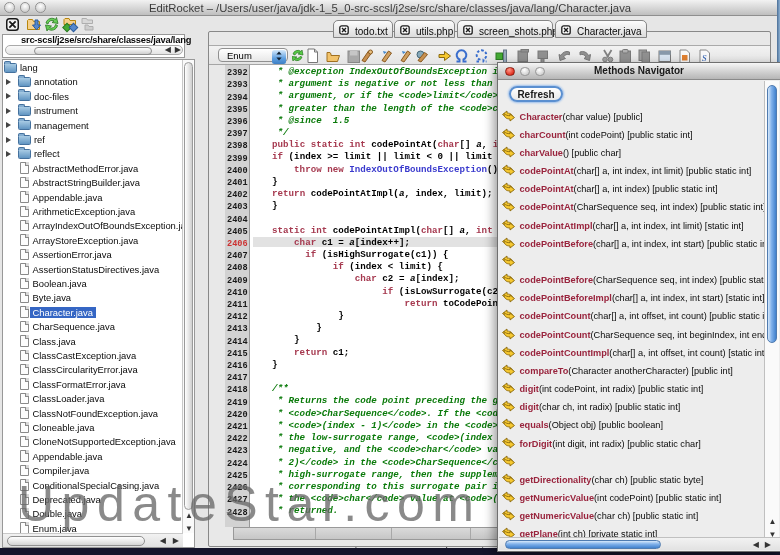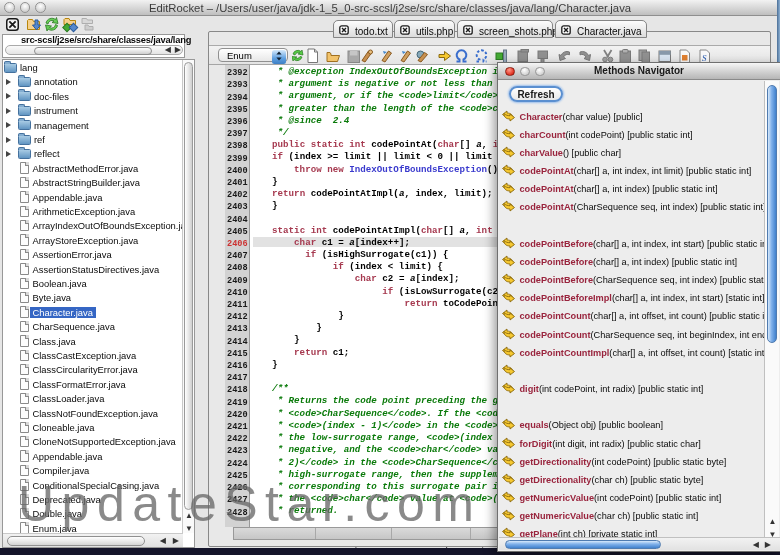--- a/index.html
+++ b/index.html
@@ -389,21 +389,21 @@
 2423
 2424
 2425
 2426
 2427
 2428</pre>
     <pre class="code"><span class="c">     * @exception IndexOutOfBoundsException if the inde</span>
 <span class="c">     * argument is negative or not less than the length</span>
 <span class="c">     * argument, or if the &lt;code&gt;limit&lt;/code&gt; argument i</span>
 <span class="c">     * greater than the length of the &lt;code&gt;char&lt;/code&gt;</span>
-<span class="c">     * @since  2.4</span>
+<span class="c">     * @since  1.5</span>
 <span class="c">     */</span>
     <span class="k">public</span> <span class="k">static</span> <span class="k">int</span> codePointAt(<span class="k">char</span>[] <span class="i">a</span>, <span class="k">int</span> <span class="i">index</span>,
     <span class="k">if</span> (index &gt;= limit || limit &lt; 0 || limit &gt; <span class="i">a</span>.length)
         <span class="k">throw</span> <span class="k">new</span> <span class="cls">IndexOutOfBoundsException</span>();
     }
     <span class="k">return</span> codePointAtImpl(<span class="i">a</span>, index, limit);
     }
 
     <span class="k">static</span> <span class="k">int</span> codePointAtImpl(<span class="k">char</span>[] <span class="i">a</span>, <span class="k">int</span> index,
         <span class="k">char</span> c1 = <span class="i">a</span>[index++];
@@ -492,28 +492,32 @@
         <path d="M12.5 7.5 L8 11 L8 9 C4 9 2 7 2 3.5 C3.8 5.2 5.5 5.7 8 5.7 L8 4 Z" fill="#f6c830" stroke="#8a6a10" stroke-width="0.9"></path>
       </svg><span class="mtxt"><b>codePointAt</b>(char[] a, int index, int limit) [public static int]</span></div>
 <div class="mrow" style="top:119.2px"><svg class="micon" width="13" height="12" viewBox="0 0 13 12">
         <path d="M0.5 4.5 L5 1 L5 3 C9 3 11 5 11 8.5 C9.2 6.8 7.5 6.3 5 6.3 L5 8 Z" fill="#f6c830" stroke="#8a6a10" stroke-width="0.9"></path>
         <path d="M12.5 7.5 L8 11 L8 9 C4 9 2 7 2 3.5 C3.8 5.2 5.5 5.7 8 5.7 L8 4 Z" fill="#f6c830" stroke="#8a6a10" stroke-width="0.9"></path>
       </svg><span class="mtxt"><b>codePointAt</b>(char[] a, int index) [public static int]</span></div>
 <div class="mrow" style="top:137.4px"><svg class="micon" width="13" height="12" viewBox="0 0 13 12">
         <path d="M0.5 4.5 L5 1 L5 3 C9 3 11 5 11 8.5 C9.2 6.8 7.5 6.3 5 6.3 L5 8 Z" fill="#f6c830" stroke="#8a6a10" stroke-width="0.9"></path>
         <path d="M12.5 7.5 L8 11 L8 9 C4 9 2 7 2 3.5 C3.8 5.2 5.5 5.7 8 5.7 L8 4 Z" fill="#f6c830" stroke="#8a6a10" stroke-width="0.9"></path>
       </svg><span class="mtxt"><b>codePointAt</b>(CharSequence seq, int index) [public static int]</span></div>
+<div class="mrow" style="top:155.5px"><svg class="micon" width="13" height="12" viewBox="0 0 13 12">
+        <path d="M0.5 4.5 L5 1 L5 3 C9 3 11 5 11 8.5 C9.2 6.8 7.5 6.3 5 6.3 L5 8 Z" fill="#f6c830" stroke="#8a6a10" stroke-width="0.9"></path>
+        <path d="M12.5 7.5 L8 11 L8 9 C4 9 2 7 2 3.5 C3.8 5.2 5.5 5.7 8 5.7 L8 4 Z" fill="#f6c830" stroke="#8a6a10" stroke-width="0.9"></path>
+      </svg><span class="mtxt"><b>codePointAtImpl</b>(char[] a, int index, int limit) [static int]</span></div>
 <div class="mrow" style="top:173.7px"><svg class="micon" width="13" height="12" viewBox="0 0 13 12">
         <path d="M0.5 4.5 L5 1 L5 3 C9 3 11 5 11 8.5 C9.2 6.8 7.5 6.3 5 6.3 L5 8 Z" fill="#f6c830" stroke="#8a6a10" stroke-width="0.9"></path>
         <path d="M12.5 7.5 L8 11 L8 9 C4 9 2 7 2 3.5 C3.8 5.2 5.5 5.7 8 5.7 L8 4 Z" fill="#f6c830" stroke="#8a6a10" stroke-width="0.9"></path>
       </svg><span class="mtxt"><b>codePointBefore</b>(char[] a, int index, int start) [public static in</span></div>
 <div class="mrow" style="top:191.9px"><svg class="micon" width="13" height="12" viewBox="0 0 13 12">
         <path d="M0.5 4.5 L5 1 L5 3 C9 3 11 5 11 8.5 C9.2 6.8 7.5 6.3 5 6.3 L5 8 Z" fill="#f6c830" stroke="#8a6a10" stroke-width="0.9"></path>
         <path d="M12.5 7.5 L8 11 L8 9 C4 9 2 7 2 3.5 C3.8 5.2 5.5 5.7 8 5.7 L8 4 Z" fill="#f6c830" stroke="#8a6a10" stroke-width="0.9"></path>
-      </svg><span class="mtxt"><b>codePointBefore</b>(char[] a, int index) [public static int]</span></div>
+      </svg></div>
 <div class="mrow" style="top:210.0px"><svg class="micon" width="13" height="12" viewBox="0 0 13 12">
         <path d="M0.5 4.5 L5 1 L5 3 C9 3 11 5 11 8.5 C9.2 6.8 7.5 6.3 5 6.3 L5 8 Z" fill="#f6c830" stroke="#8a6a10" stroke-width="0.9"></path>
         <path d="M12.5 7.5 L8 11 L8 9 C4 9 2 7 2 3.5 C3.8 5.2 5.5 5.7 8 5.7 L8 4 Z" fill="#f6c830" stroke="#8a6a10" stroke-width="0.9"></path>
       </svg><span class="mtxt"><b>codePointBefore</b>(CharSequence seq, int index) [public static </span></div>
 <div class="mrow" style="top:228.2px"><svg class="micon" width="13" height="12" viewBox="0 0 13 12">
         <path d="M0.5 4.5 L5 1 L5 3 C9 3 11 5 11 8.5 C9.2 6.8 7.5 6.3 5 6.3 L5 8 Z" fill="#f6c830" stroke="#8a6a10" stroke-width="0.9"></path>
         <path d="M12.5 7.5 L8 11 L8 9 C4 9 2 7 2 3.5 C3.8 5.2 5.5 5.7 8 5.7 L8 4 Z" fill="#f6c830" stroke="#8a6a10" stroke-width="0.9"></path>
       </svg><span class="mtxt"><b>codePointBeforeImpl</b>(char[] a, int index, int start) [static int]</span></div>
 <div class="mrow" style="top:246.4px"><svg class="micon" width="13" height="12" viewBox="0 0 13 12">
         <path d="M0.5 4.5 L5 1 L5 3 C9 3 11 5 11 8.5 C9.2 6.8 7.5 6.3 5 6.3 L5 8 Z" fill="#f6c830" stroke="#8a6a10" stroke-width="0.9"></path>
@@ -523,37 +527,41 @@
         <path d="M0.5 4.5 L5 1 L5 3 C9 3 11 5 11 8.5 C9.2 6.8 7.5 6.3 5 6.3 L5 8 Z" fill="#f6c830" stroke="#8a6a10" stroke-width="0.9"></path>
         <path d="M12.5 7.5 L8 11 L8 9 C4 9 2 7 2 3.5 C3.8 5.2 5.5 5.7 8 5.7 L8 4 Z" fill="#f6c830" stroke="#8a6a10" stroke-width="0.9"></path>
       </svg><span class="mtxt"><b>codePointCount</b>(CharSequence seq, int beginIndex, int endIn</span></div>
 <div class="mrow" style="top:282.7px"><svg class="micon" width="13" height="12" viewBox="0 0 13 12">
         <path d="M0.5 4.5 L5 1 L5 3 C9 3 11 5 11 8.5 C9.2 6.8 7.5 6.3 5 6.3 L5 8 Z" fill="#f6c830" stroke="#8a6a10" stroke-width="0.9"></path>
         <path d="M12.5 7.5 L8 11 L8 9 C4 9 2 7 2 3.5 C3.8 5.2 5.5 5.7 8 5.7 L8 4 Z" fill="#f6c830" stroke="#8a6a10" stroke-width="0.9"></path>
       </svg><span class="mtxt"><b>codePointCountImpl</b>(char[] a, int offset, int count) [static int]</span></div>
 <div class="mrow" style="top:300.9px"><svg class="micon" width="13" height="12" viewBox="0 0 13 12">
         <path d="M0.5 4.5 L5 1 L5 3 C9 3 11 5 11 8.5 C9.2 6.8 7.5 6.3 5 6.3 L5 8 Z" fill="#f6c830" stroke="#8a6a10" stroke-width="0.9"></path>
         <path d="M12.5 7.5 L8 11 L8 9 C4 9 2 7 2 3.5 C3.8 5.2 5.5 5.7 8 5.7 L8 4 Z" fill="#f6c830" stroke="#8a6a10" stroke-width="0.9"></path>
-      </svg></div>
+      </svg><span class="mtxt"><b>compareTo</b>(Character anotherCharacter) [public int]</span></div>
 <div class="mrow" style="top:319.1px"><svg class="micon" width="13" height="12" viewBox="0 0 13 12">
         <path d="M0.5 4.5 L5 1 L5 3 C9 3 11 5 11 8.5 C9.2 6.8 7.5 6.3 5 6.3 L5 8 Z" fill="#f6c830" stroke="#8a6a10" stroke-width="0.9"></path>
         <path d="M12.5 7.5 L8 11 L8 9 C4 9 2 7 2 3.5 C3.8 5.2 5.5 5.7 8 5.7 L8 4 Z" fill="#f6c830" stroke="#8a6a10" stroke-width="0.9"></path>
       </svg><span class="mtxt"><b>digit</b>(int codePoint, int radix) [public static int]</span></div>
+<div class="mrow" style="top:337.2px"><svg class="micon" width="13" height="12" viewBox="0 0 13 12">
+        <path d="M0.5 4.5 L5 1 L5 3 C9 3 11 5 11 8.5 C9.2 6.8 7.5 6.3 5 6.3 L5 8 Z" fill="#f6c830" stroke="#8a6a10" stroke-width="0.9"></path>
+        <path d="M12.5 7.5 L8 11 L8 9 C4 9 2 7 2 3.5 C3.8 5.2 5.5 5.7 8 5.7 L8 4 Z" fill="#f6c830" stroke="#8a6a10" stroke-width="0.9"></path>
+      </svg><span class="mtxt"><b>digit</b>(char ch, int radix) [public static int]</span></div>
 <div class="mrow" style="top:355.4px"><svg class="micon" width="13" height="12" viewBox="0 0 13 12">
         <path d="M0.5 4.5 L5 1 L5 3 C9 3 11 5 11 8.5 C9.2 6.8 7.5 6.3 5 6.3 L5 8 Z" fill="#f6c830" stroke="#8a6a10" stroke-width="0.9"></path>
         <path d="M12.5 7.5 L8 11 L8 9 C4 9 2 7 2 3.5 C3.8 5.2 5.5 5.7 8 5.7 L8 4 Z" fill="#f6c830" stroke="#8a6a10" stroke-width="0.9"></path>
       </svg><span class="mtxt"><b>equals</b>(Object obj) [public boolean]</span></div>
 <div class="mrow" style="top:373.6px"><svg class="micon" width="13" height="12" viewBox="0 0 13 12">
         <path d="M0.5 4.5 L5 1 L5 3 C9 3 11 5 11 8.5 C9.2 6.8 7.5 6.3 5 6.3 L5 8 Z" fill="#f6c830" stroke="#8a6a10" stroke-width="0.9"></path>
         <path d="M12.5 7.5 L8 11 L8 9 C4 9 2 7 2 3.5 C3.8 5.2 5.5 5.7 8 5.7 L8 4 Z" fill="#f6c830" stroke="#8a6a10" stroke-width="0.9"></path>
       </svg><span class="mtxt"><b>forDigit</b>(int digit, int radix) [public static char]</span></div>
 <div class="mrow" style="top:391.7px"><svg class="micon" width="13" height="12" viewBox="0 0 13 12">
         <path d="M0.5 4.5 L5 1 L5 3 C9 3 11 5 11 8.5 C9.2 6.8 7.5 6.3 5 6.3 L5 8 Z" fill="#f6c830" stroke="#8a6a10" stroke-width="0.9"></path>
         <path d="M12.5 7.5 L8 11 L8 9 C4 9 2 7 2 3.5 C3.8 5.2 5.5 5.7 8 5.7 L8 4 Z" fill="#f6c830" stroke="#8a6a10" stroke-width="0.9"></path>
-      </svg><span class="mtxt"><b>getDirectionality</b>(int codePoint) [public static byte]</span></div>
+      </svg></div>
 <div class="mrow" style="top:409.9px"><svg class="micon" width="13" height="12" viewBox="0 0 13 12">
         <path d="M0.5 4.5 L5 1 L5 3 C9 3 11 5 11 8.5 C9.2 6.8 7.5 6.3 5 6.3 L5 8 Z" fill="#f6c830" stroke="#8a6a10" stroke-width="0.9"></path>
         <path d="M12.5 7.5 L8 11 L8 9 C4 9 2 7 2 3.5 C3.8 5.2 5.5 5.7 8 5.7 L8 4 Z" fill="#f6c830" stroke="#8a6a10" stroke-width="0.9"></path>
       </svg><span class="mtxt"><b>getDirectionality</b>(char ch) [public static byte]</span></div>
 <div class="mrow" style="top:428.1px"><svg class="micon" width="13" height="12" viewBox="0 0 13 12">
         <path d="M0.5 4.5 L5 1 L5 3 C9 3 11 5 11 8.5 C9.2 6.8 7.5 6.3 5 6.3 L5 8 Z" fill="#f6c830" stroke="#8a6a10" stroke-width="0.9"></path>
         <path d="M12.5 7.5 L8 11 L8 9 C4 9 2 7 2 3.5 C3.8 5.2 5.5 5.7 8 5.7 L8 4 Z" fill="#f6c830" stroke="#8a6a10" stroke-width="0.9"></path>
       </svg><span class="mtxt"><b>getNumericValue</b>(int codePoint) [public static int]</span></div>
 <div class="mrow" style="top:446.2px"><svg class="micon" width="13" height="12" viewBox="0 0 13 12">
         <path d="M0.5 4.5 L5 1 L5 3 C9 3 11 5 11 8.5 C9.2 6.8 7.5 6.3 5 6.3 L5 8 Z" fill="#f6c830" stroke="#8a6a10" stroke-width="0.9"></path>

